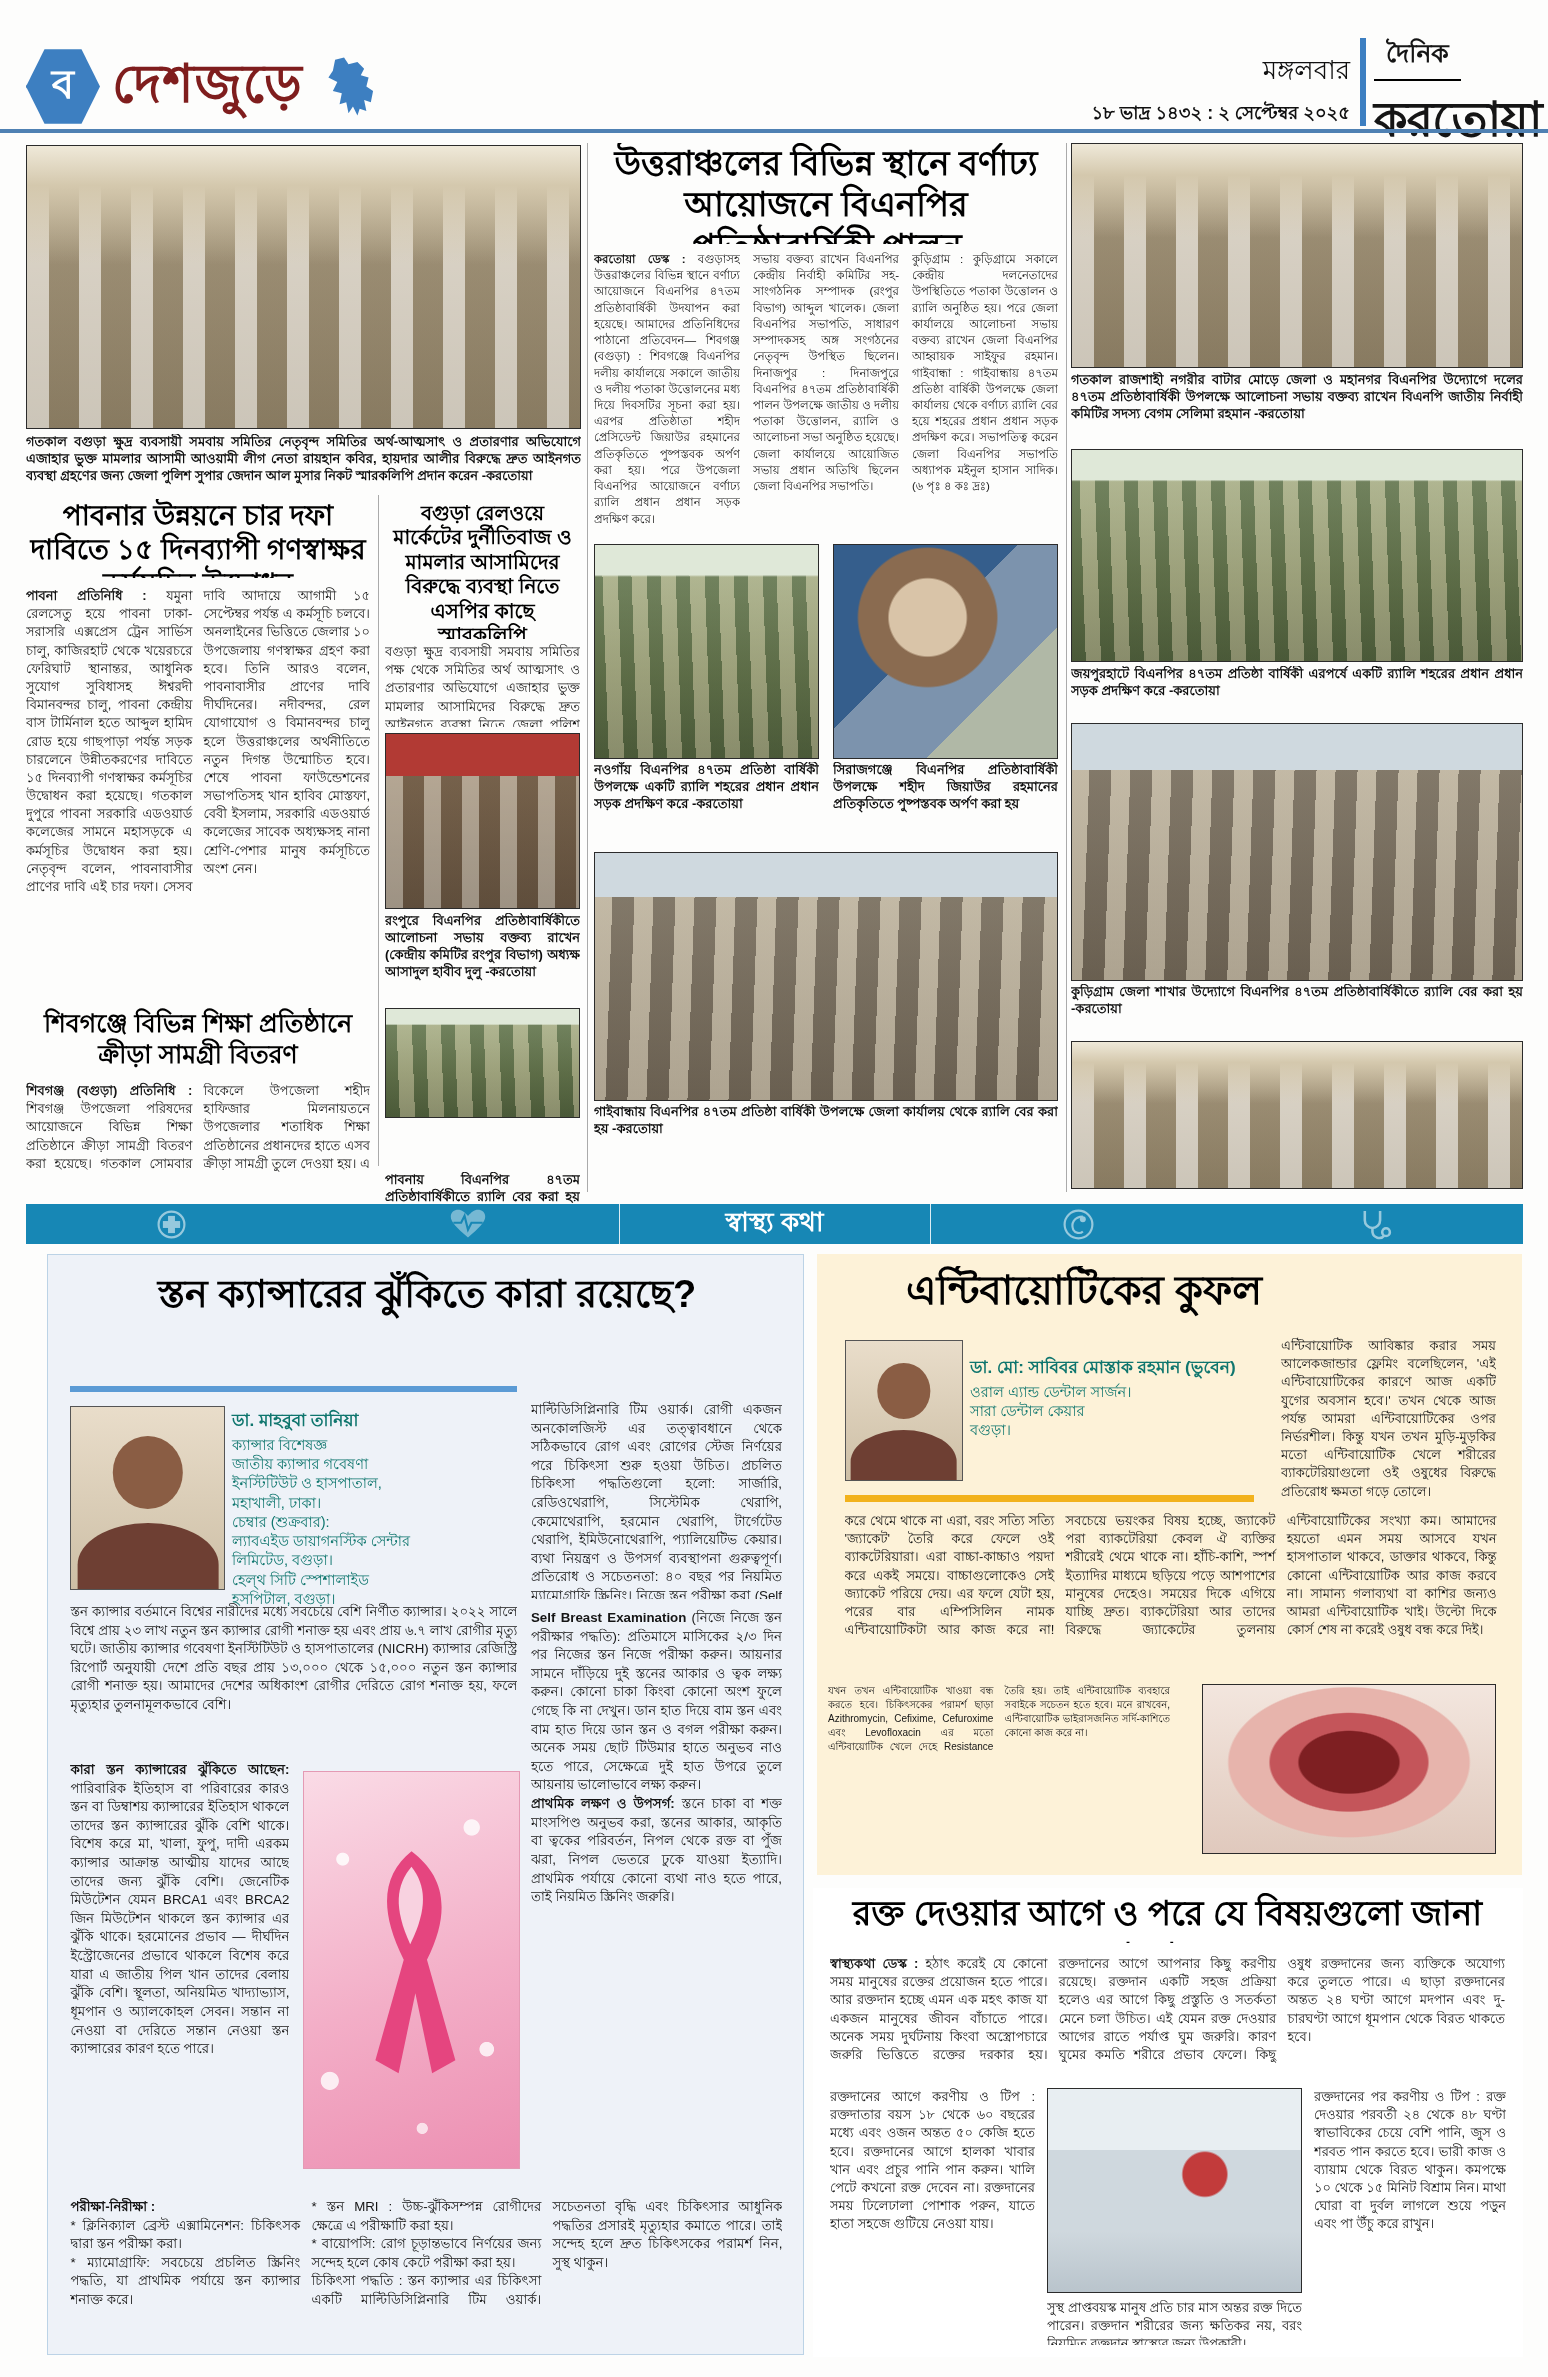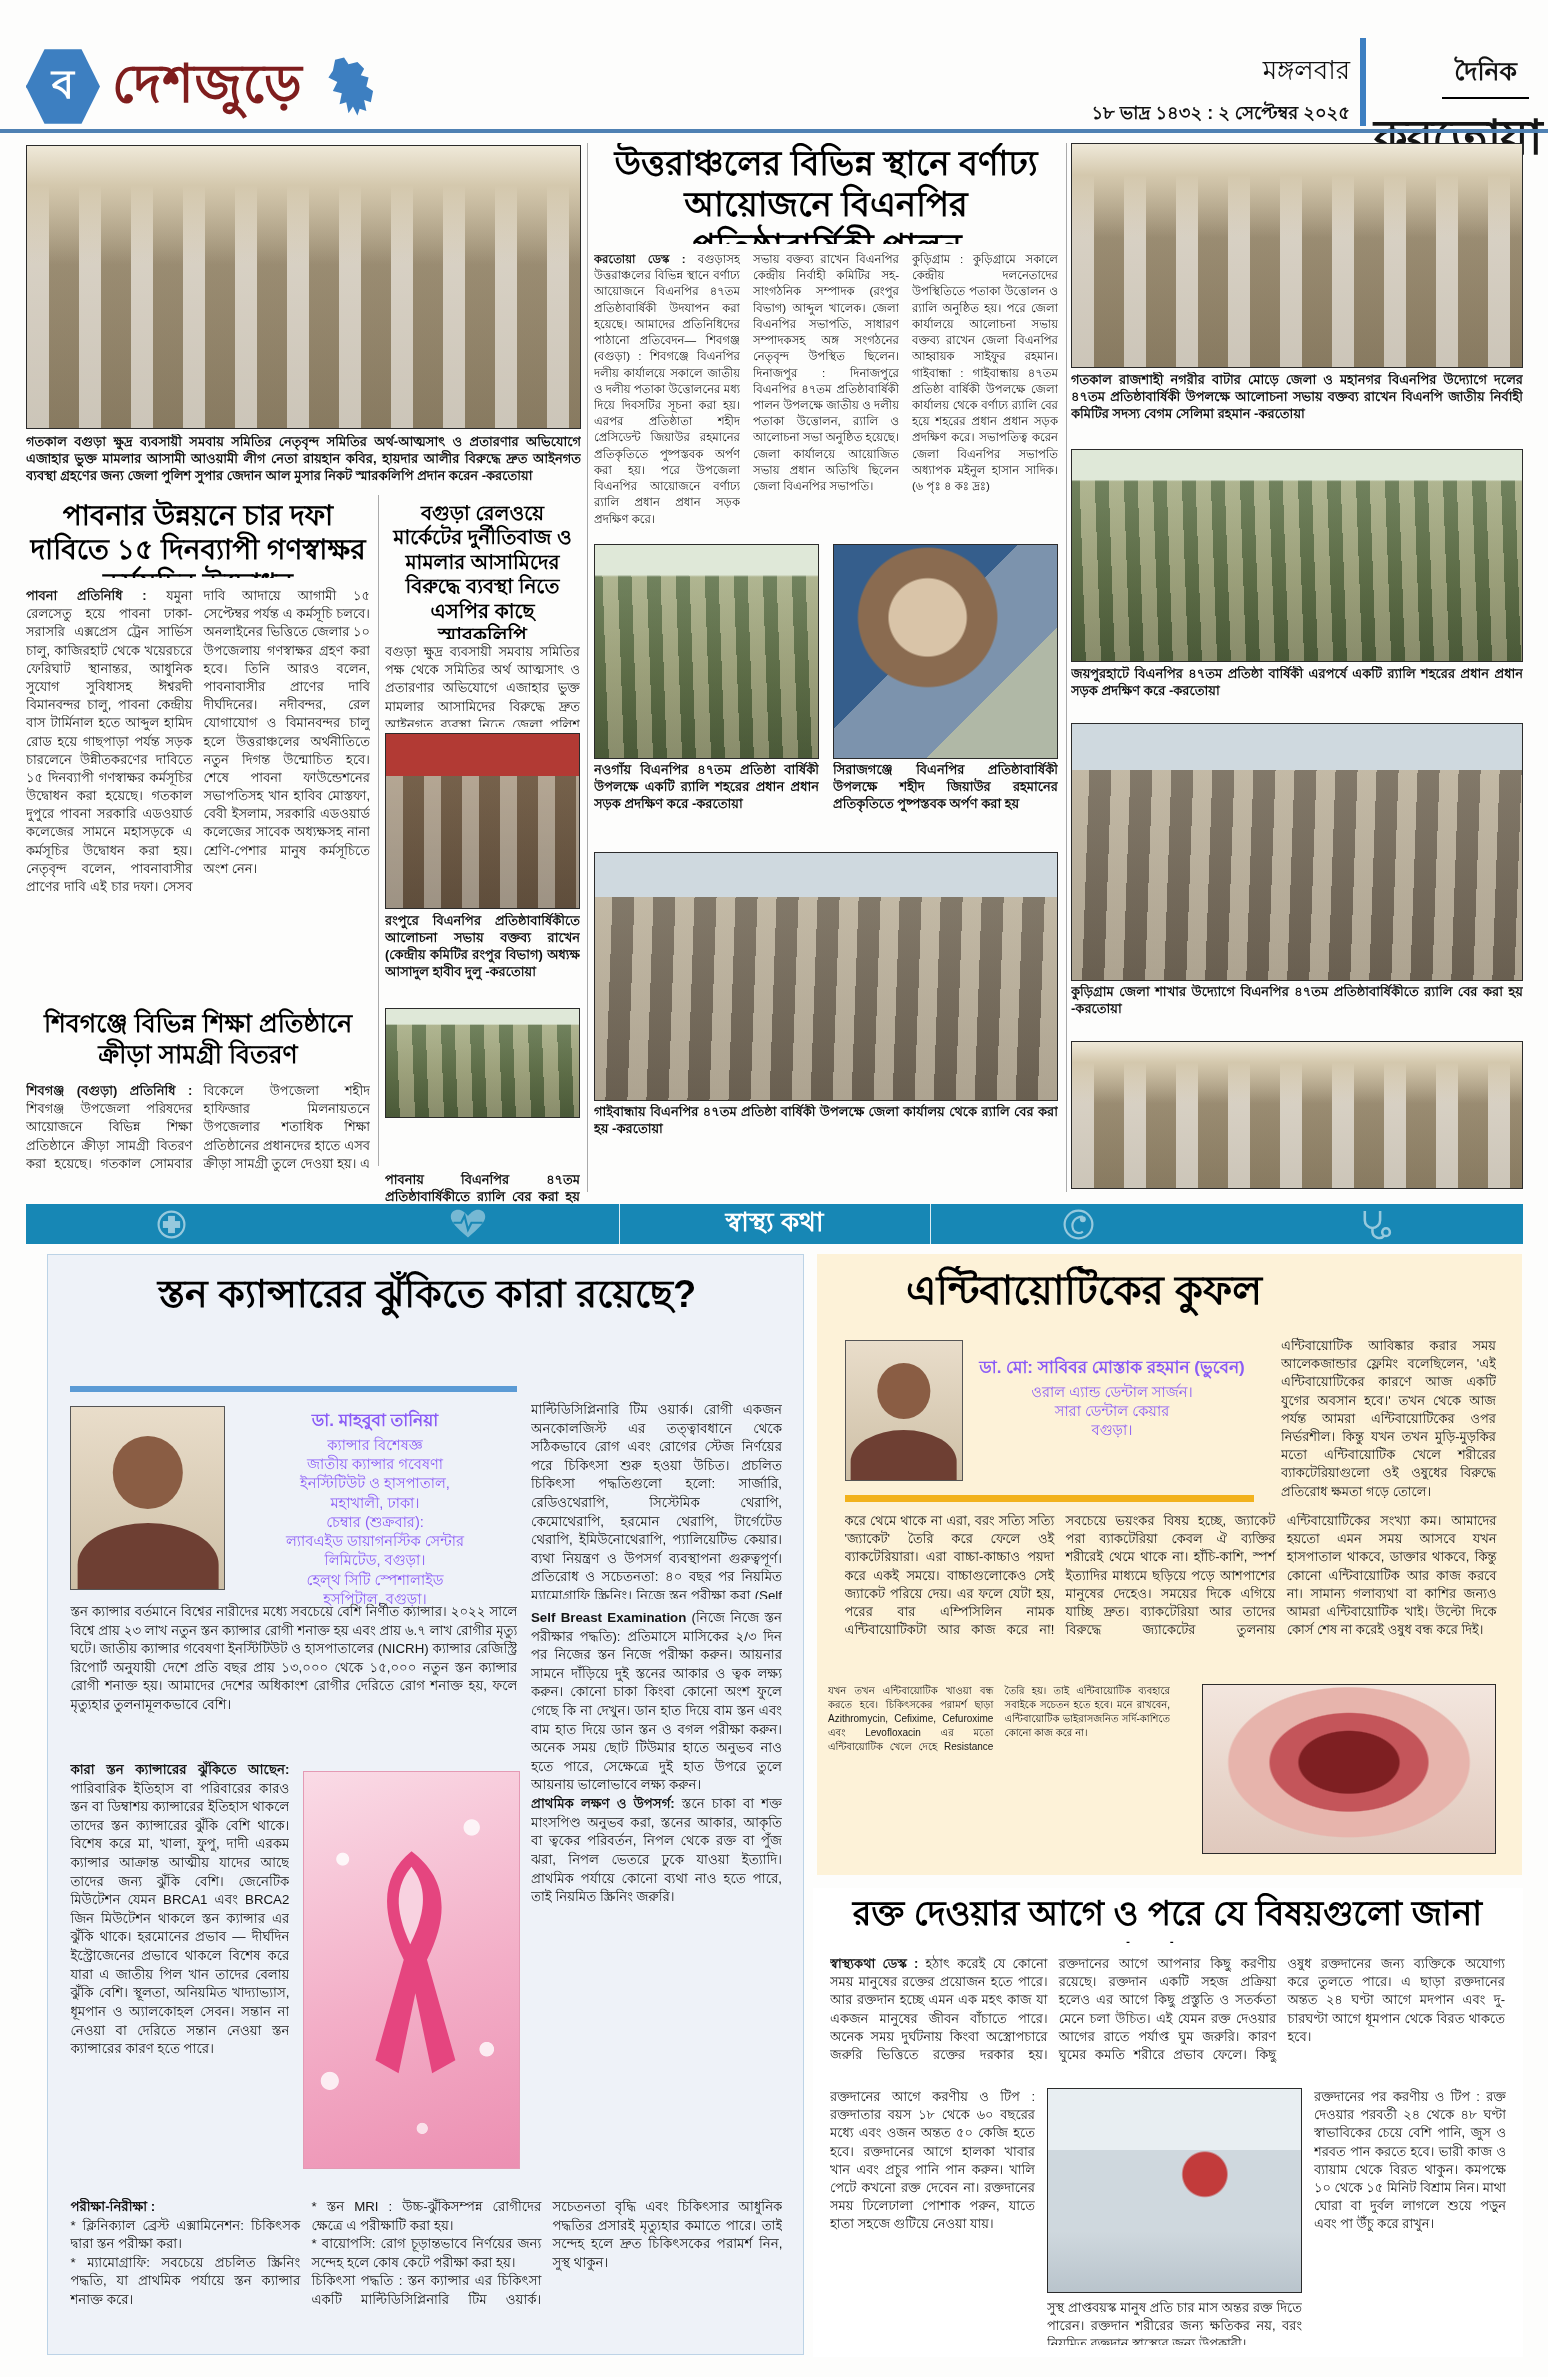--- a/index.html
+++ b/index.html
@@ -9,21 +9,21 @@
   
   .brand{left:26px;top:45px;height:83px;display:flex;align-items:center;gap:12px}
   .hex{width:74px;height:79px;background:#3d7fc1;clip-path:polygon(25% 3%,75% 3%,100% 50%,75% 97%,25% 97%,0 50%);
        display:flex;align-items:center;justify-content:center;color:#fff;font-size:40px;font-weight:800;
        box-shadow:-5.2px 3.4px 0 #2a5f96}
   .brandtxt{font-size:53px;font-weight:800;color:#7f1d1d;letter-spacing:0.9px}
   .dateblk{right:198px;top:50px;text-align:right}
   .wd{font-size:26px;font-weight:400;color:#101010}
   .dl{font-size:18px;font-weight:700;color:#101010;margin-top:5.2px}
   .vbar{right:182px;top:38px;width:6px;height:88px;background:#3d7fc1}
-  .paper{right:19px;top:52px;width:155px;text-align:right}
+  .paper{right:19px;top:34px;width:155px;text-align:left}
   .pp{font-size:25px;font-weight:800;border-bottom:2.6px solid #000;display:inline-block;padding:0 12px 1.7px}
   .pn{font-size:48px;font-weight:900;letter-spacing:-0.9px;margin-top:2px}
   .rule{left:0;top:129px;width:1548px;height:4.3px;background:#4f81b3}
   
   .photo{position:absolute;border:0.9px solid #2b2b2b;box-sizing:border-box}
   .ph-a{background:linear-gradient(180deg,#efe9d9 0%,#d4c8ad 14%,rgba(0,0,0,0) 42%),
         repeating-linear-gradient(90deg,rgba(255,255,255,.55) 0 22.4px,rgba(120,110,90,.28) 22.4px 52px),
         linear-gradient(180deg,#b9a98c,#8e7f63)}
   .ph-green{background:linear-gradient(180deg,#dfe8d8 0 14%,rgba(0,0,0,0) 15%),
         repeating-linear-gradient(88deg,rgba(40,60,30,.38) 0 13.8px,rgba(205,195,165,.38) 13.8px 29px),
@@ -59,21 +59,21 @@
   .breast{left:47px;top:1254px;width:757px;height:1101px;background:#eef2f8;border:1.7px solid #bcd3e6}
   .anti{left:817px;top:1254px;width:705px;height:621px;background:#fdf2d8}
   .bloodbx{left:813px;top:1888px;width:710px;height:469px;background:#fff}
   .bluebar{position:absolute;background:#5b9bd5;height:6px}
   .ylbar{position:absolute;background:#f2b21c;height:6.9px}
   .portrait{position:absolute;border:0.9px solid #555;background:linear-gradient(180deg,#e9ddca,#cdbfa6);overflow:hidden}
   .portrait::before{content:"";position:absolute;left:50%;top:16%;width:46%;height:40%;transform:translateX(-50%);
         border-radius:50%;background:#8a5d44}
   .portrait::after{content:"";position:absolute;left:50%;bottom:-10%;width:92%;height:46%;transform:translateX(-50%);
         border-radius:50% 50% 0 0;background:#6e3f33}
-  .creds{position:absolute;text-align:center;font-size:14.6px;line-height:1.32;color:#8b5cf6}
+  .creds{position:absolute;text-align:left;font-size:14.6px;line-height:1.32;color:#0f766e}
   .creds .nm{font-size:17px;font-weight:800;margin-bottom:3.4px}
   .ribbonbox{position:absolute;background:
         radial-gradient(circle at 18% 22%,rgba(255,255,255,.85) 0 6px,rgba(0,0,0,0) 6.9px),
         radial-gradient(circle at 78% 14%,rgba(255,255,255,.8) 0 7.7px,rgba(0,0,0,0) 8.6px),
         radial-gradient(circle at 85% 70%,rgba(255,255,255,.8) 0 6.9px,rgba(0,0,0,0) 7.7px),
         radial-gradient(circle at 12% 78%,rgba(255,255,255,.8) 0 8.6px,rgba(0,0,0,0) 9.5px),
         radial-gradient(circle at 55% 90%,rgba(255,255,255,.7) 0 5.2px,rgba(0,0,0,0) 6px),
         linear-gradient(160deg,#fadbe6,#f3aec7 55%,#ec8fb2);
         border:0.9px solid #e49ab4;display:flex;align-items:center;justify-content:center}
 </style>

